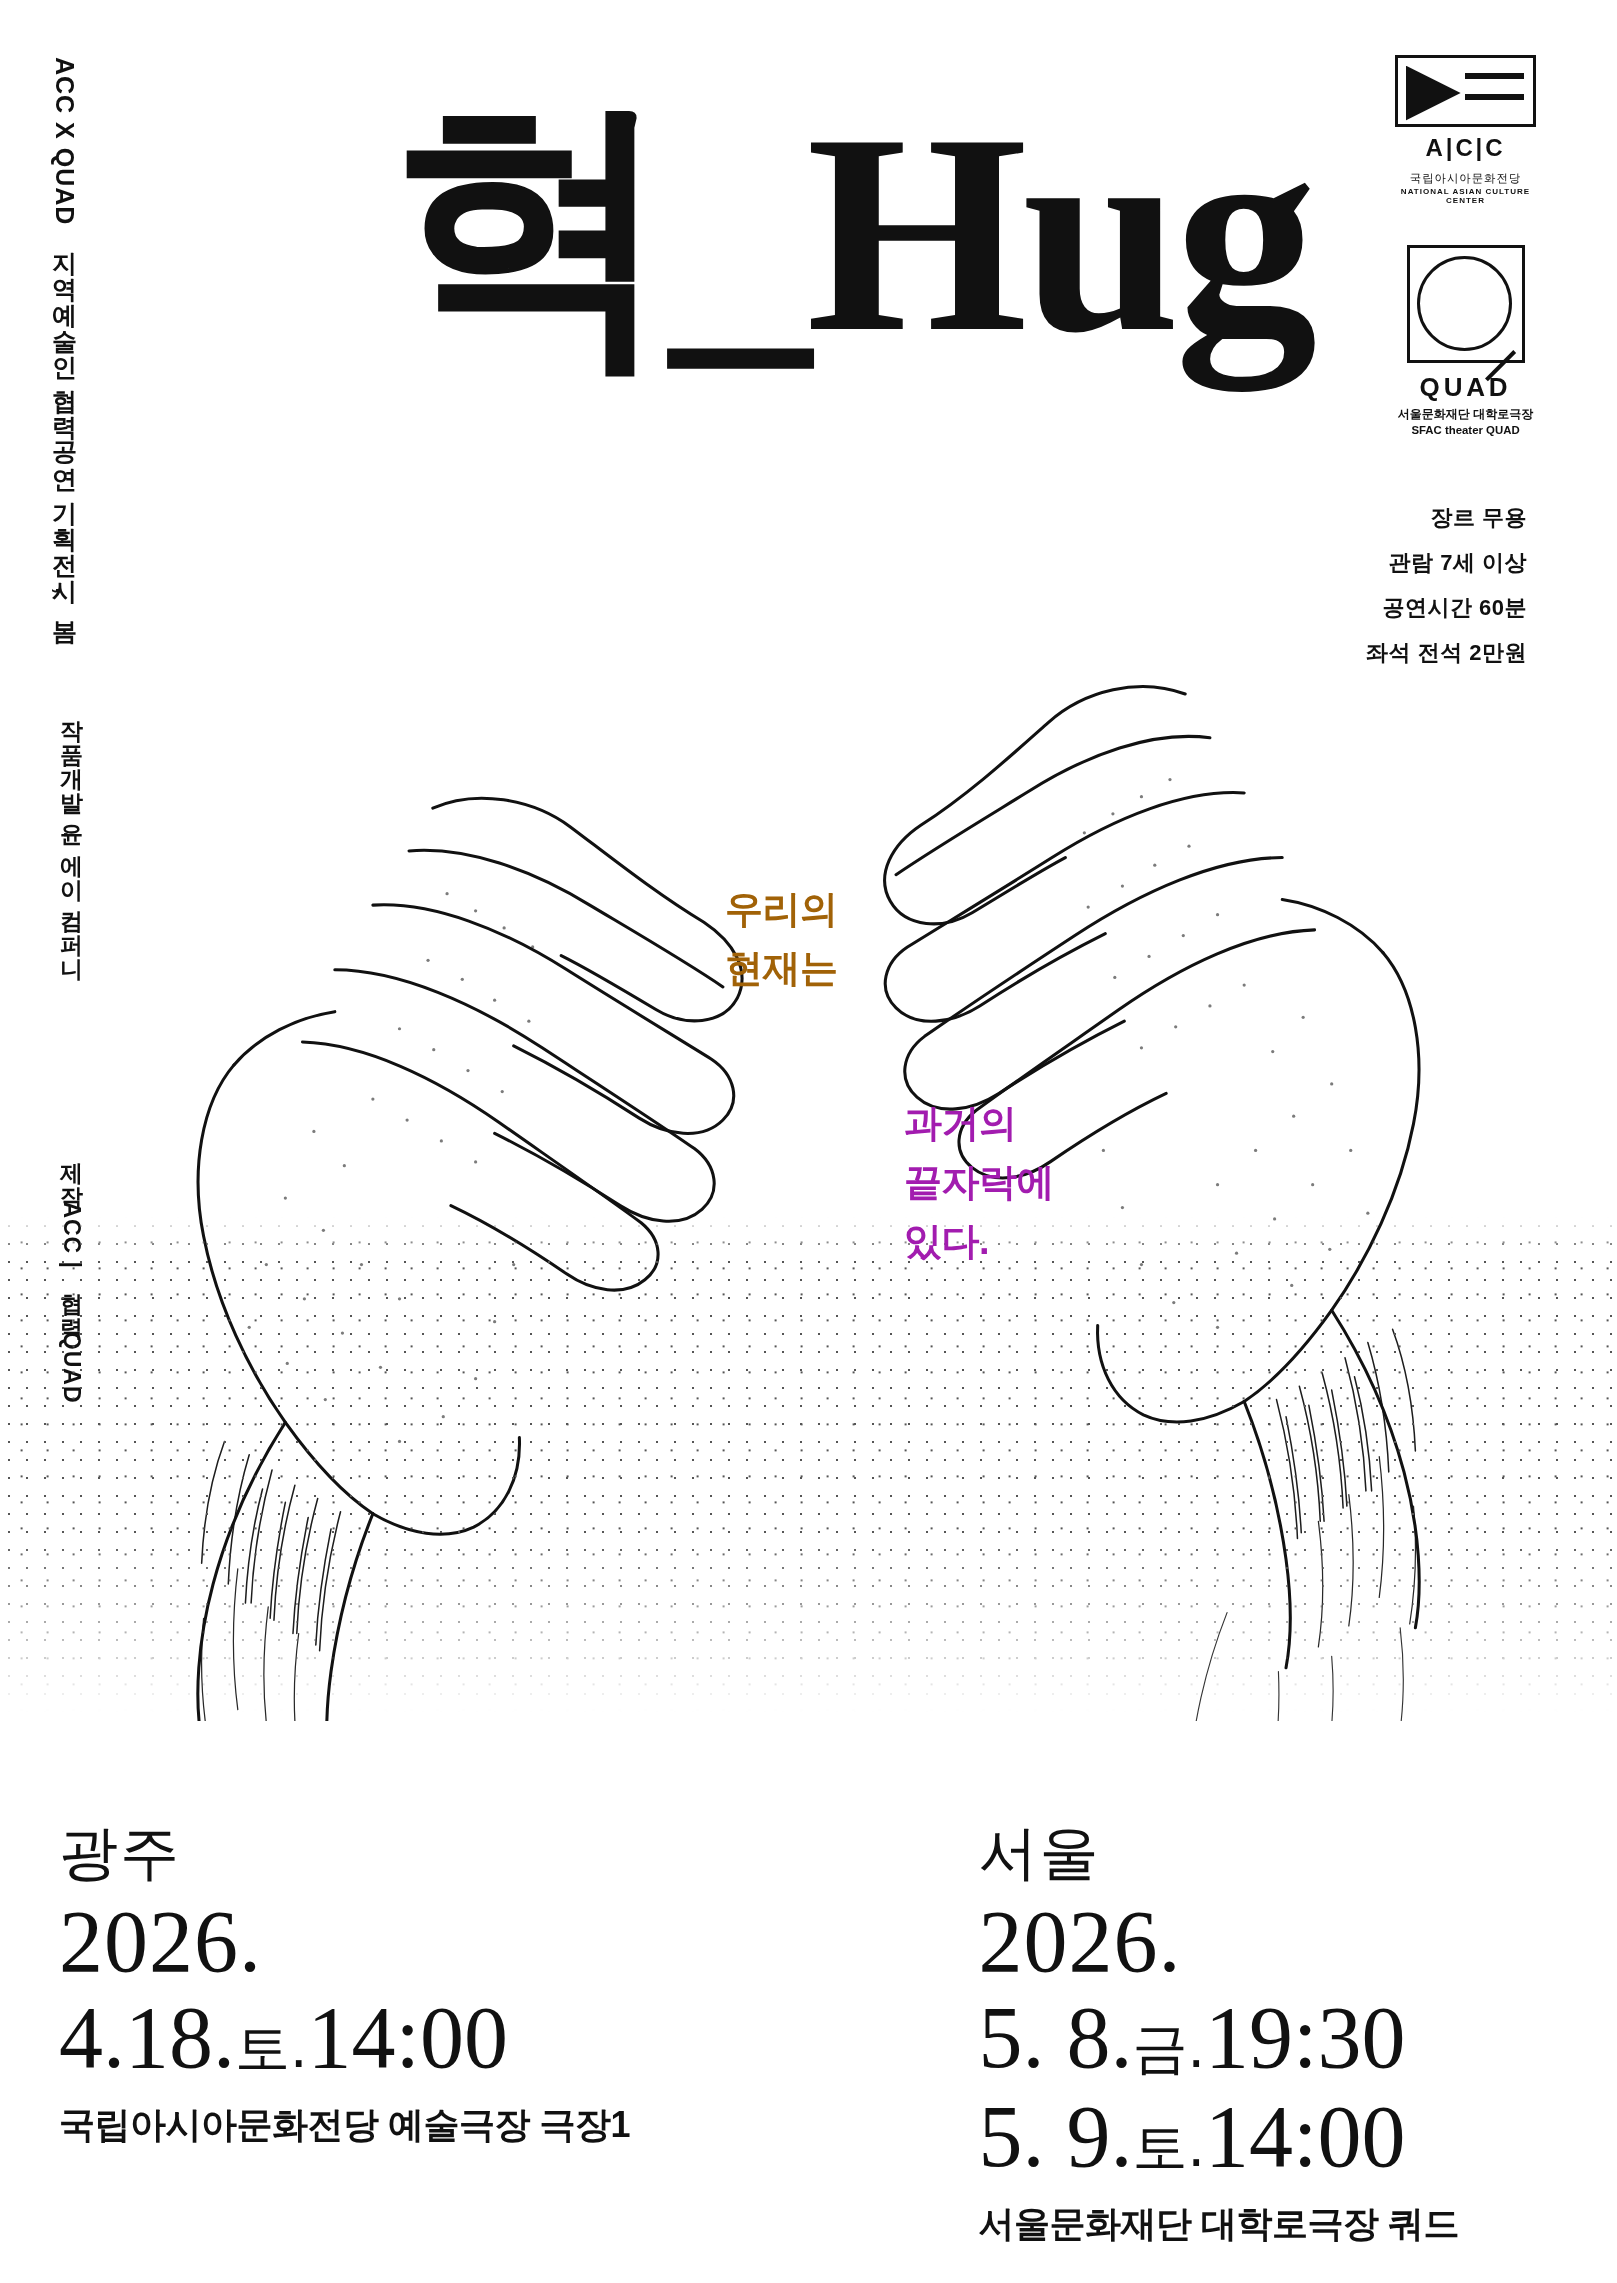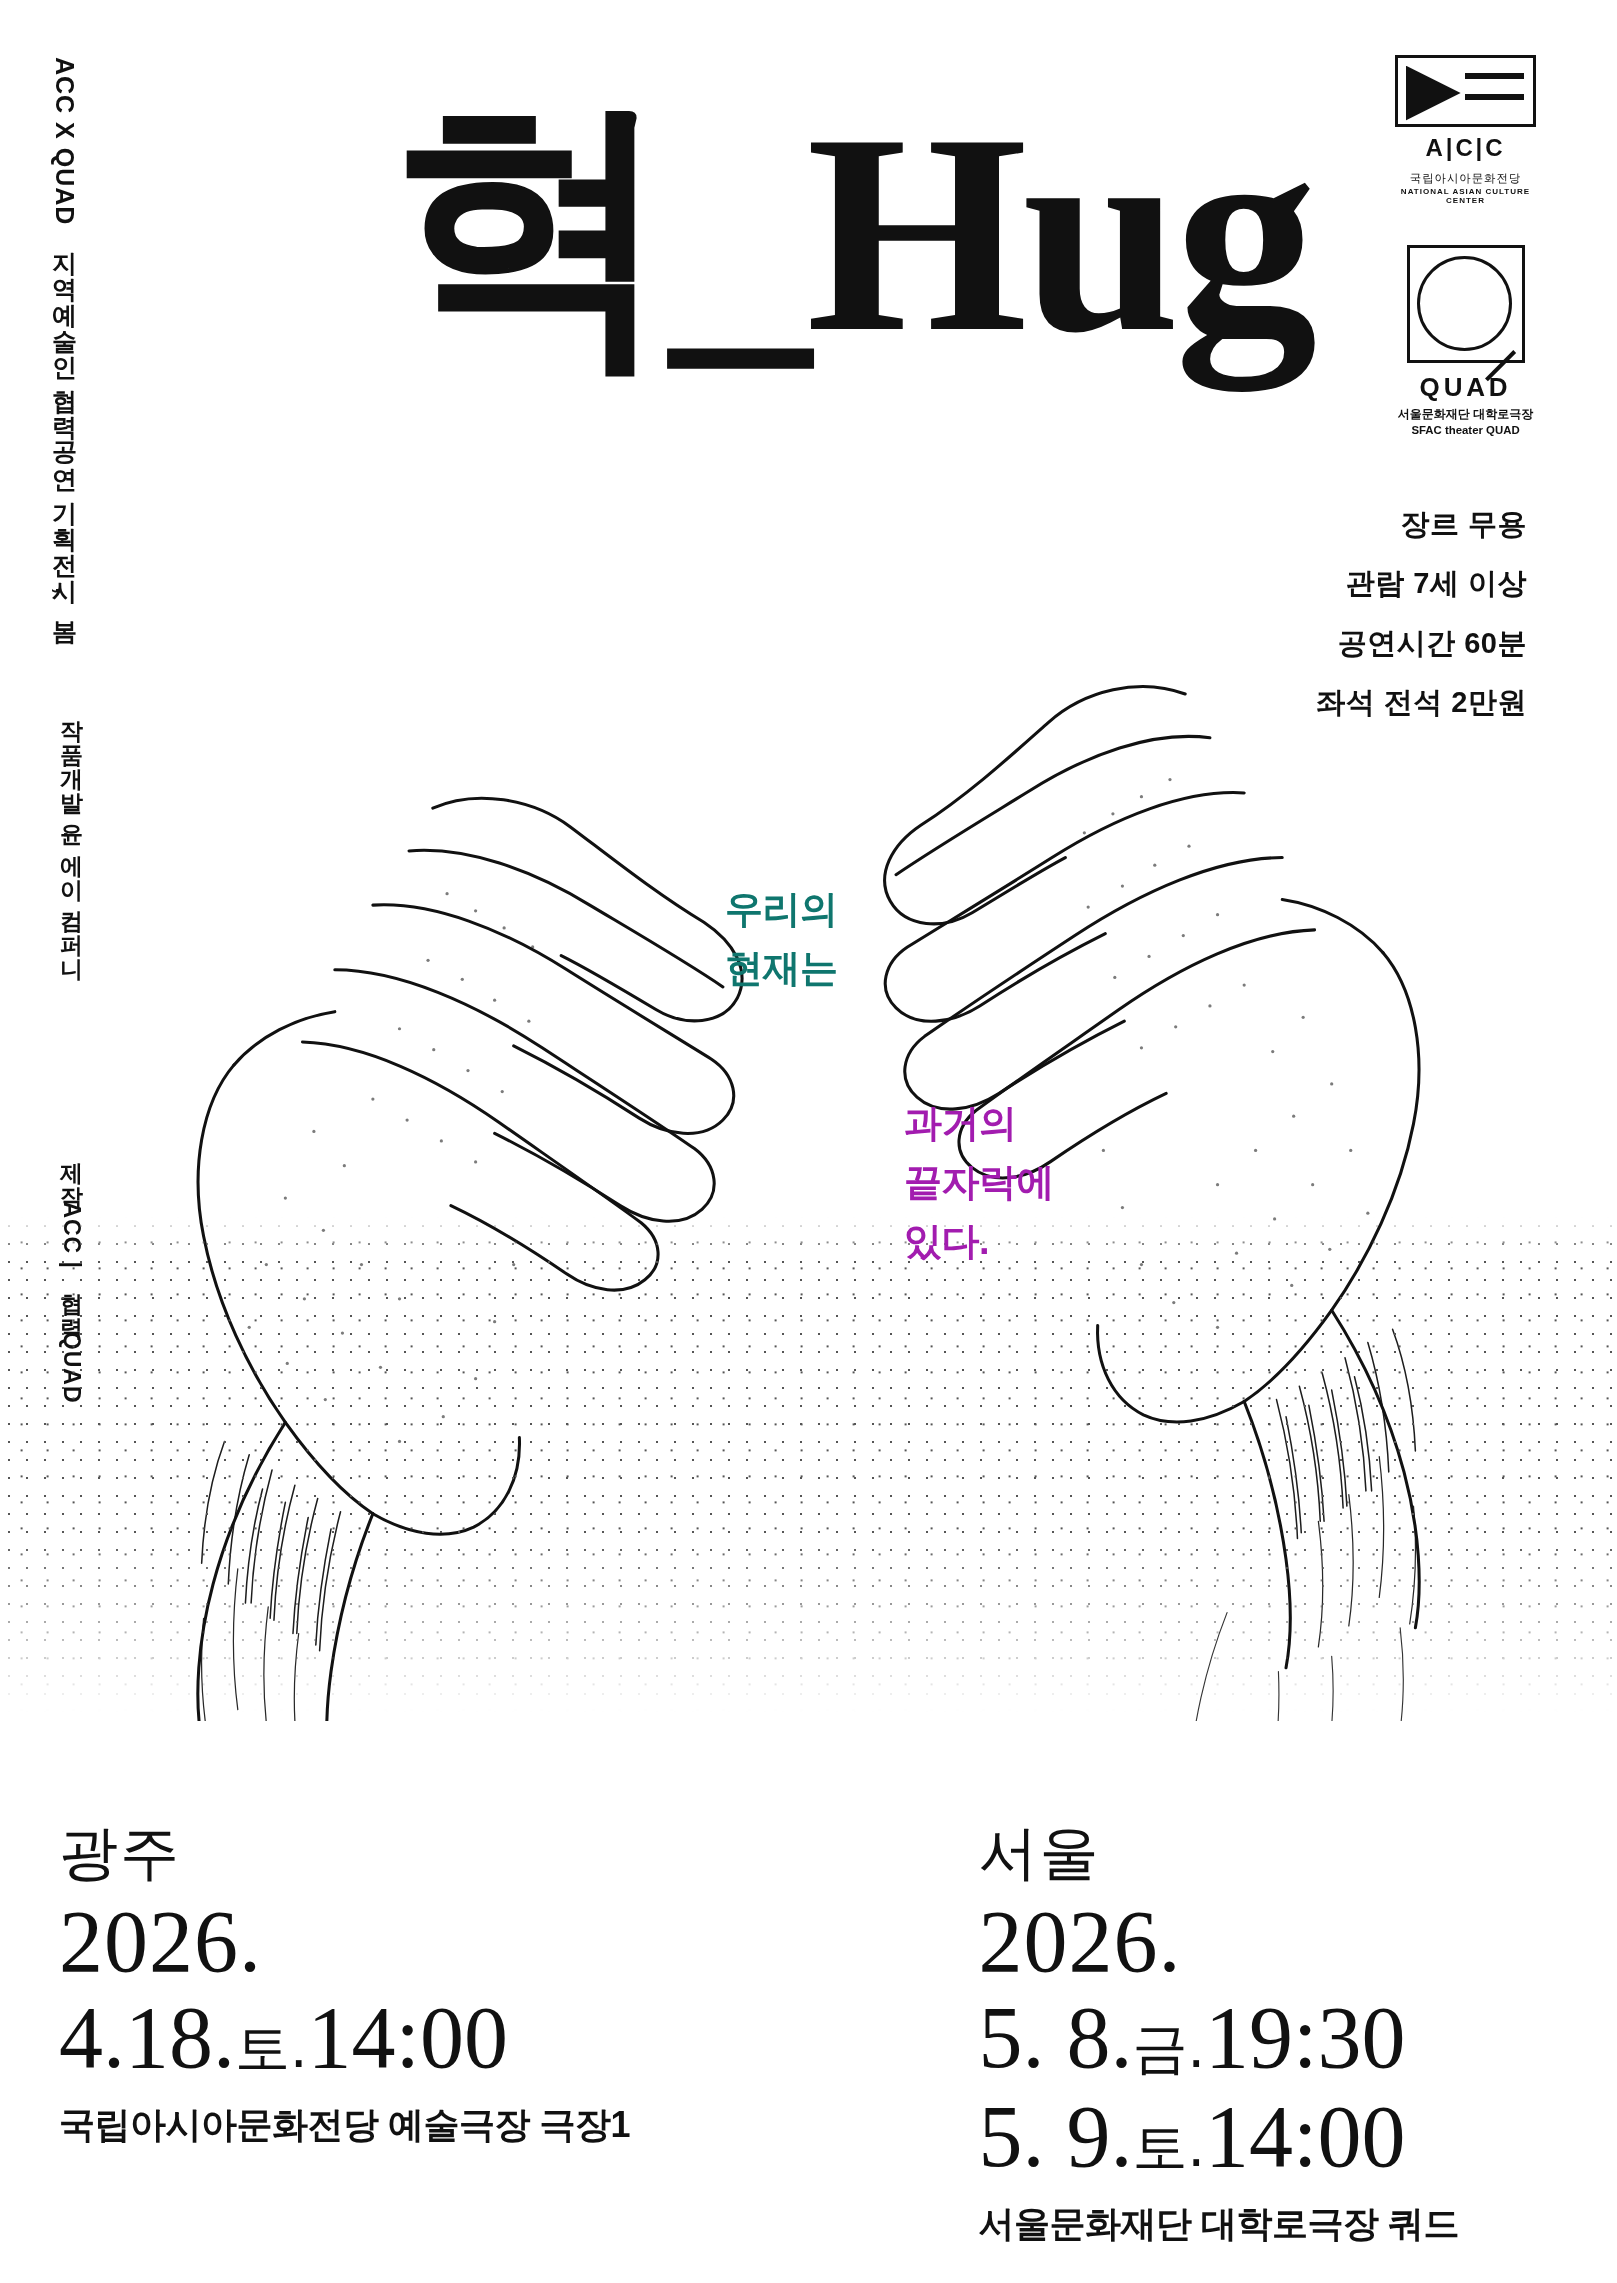--- a/index.html
+++ b/index.html
@@ -147,21 +147,21 @@
     font-size: 11.4px;
     font-weight: 700;
   }
 
   
   .info {
     position: absolute;
     right: 91px;
     top: 495px;
     text-align: right;
-    font-size: 29px;
+    font-size: 22px;
     font-weight: 700;
     line-height: 2.05;
     letter-spacing: 0.5px;
   }
 
   
   .artwork {
     position: absolute;
     left: 0;
     top: 656px;
@@ -191,21 +191,21 @@
 
   
   .quote-1 {
     position: absolute;
     left: 725px;
     top: 880px;
     font-size: 38px;
     font-weight: 700;
     line-height: 1.55;
     letter-spacing: -0.5px;
-    color: #0f766e;
+    color: #a16207;
   }
   .quote-2 {
     position: absolute;
     left: 904px;
     top: 1094px;
     font-size: 38px;
     font-weight: 700;
     line-height: 1.55;
     letter-spacing: -0.5px;
     color: #a21caf;

